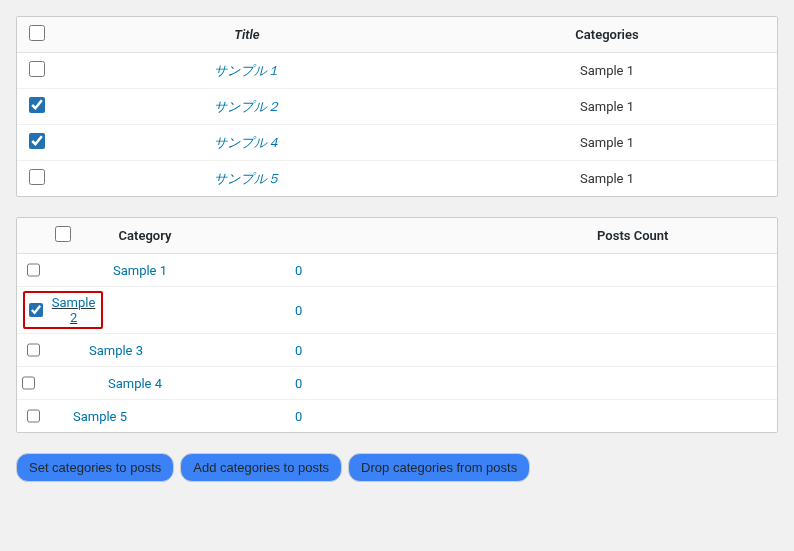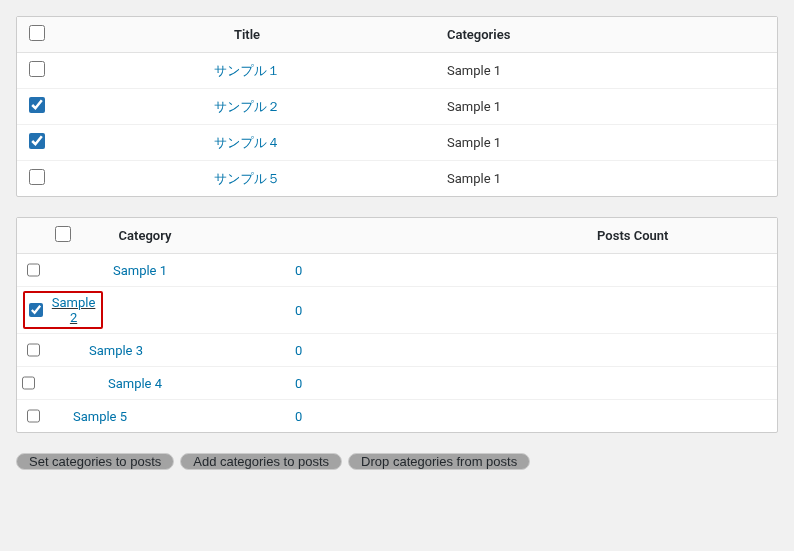--- a/index.html
+++ b/index.html
@@ -48,24 +48,25 @@
     }
 
     .col-check {
       width: 40px;
       text-align: center;
     }
 
     .col-title {
       width: 50%;
       text-align: center;
+      font-style: italic;
     }
 
     .col-cat {
-      text-align: left;
+      text-align: center;
     }
 
     .col-posts-count {
       text-align: center;
     }
 
     .link-cell {
       color: #0073aa;
       cursor: pointer;
       text-decoration: none;
@@ -97,22 +98,22 @@
       margin: 0;
     }
 
     .buttons-row {
       display: flex;
       gap: 6px;
       margin-top: 4px;
     }
 
     .action-button {
-      padding: 0 12px;
-      background: #a3a3a3;
+      padding: 6px 12px;
+      background: #3b82f6;
       border: 1px solid #ccc;
       border-radius: 12px;
       cursor: pointer;
       font-size: 13px;
       color: #23282d;
     }
 
     .header-row th {
       background: #fafafa;
     }

